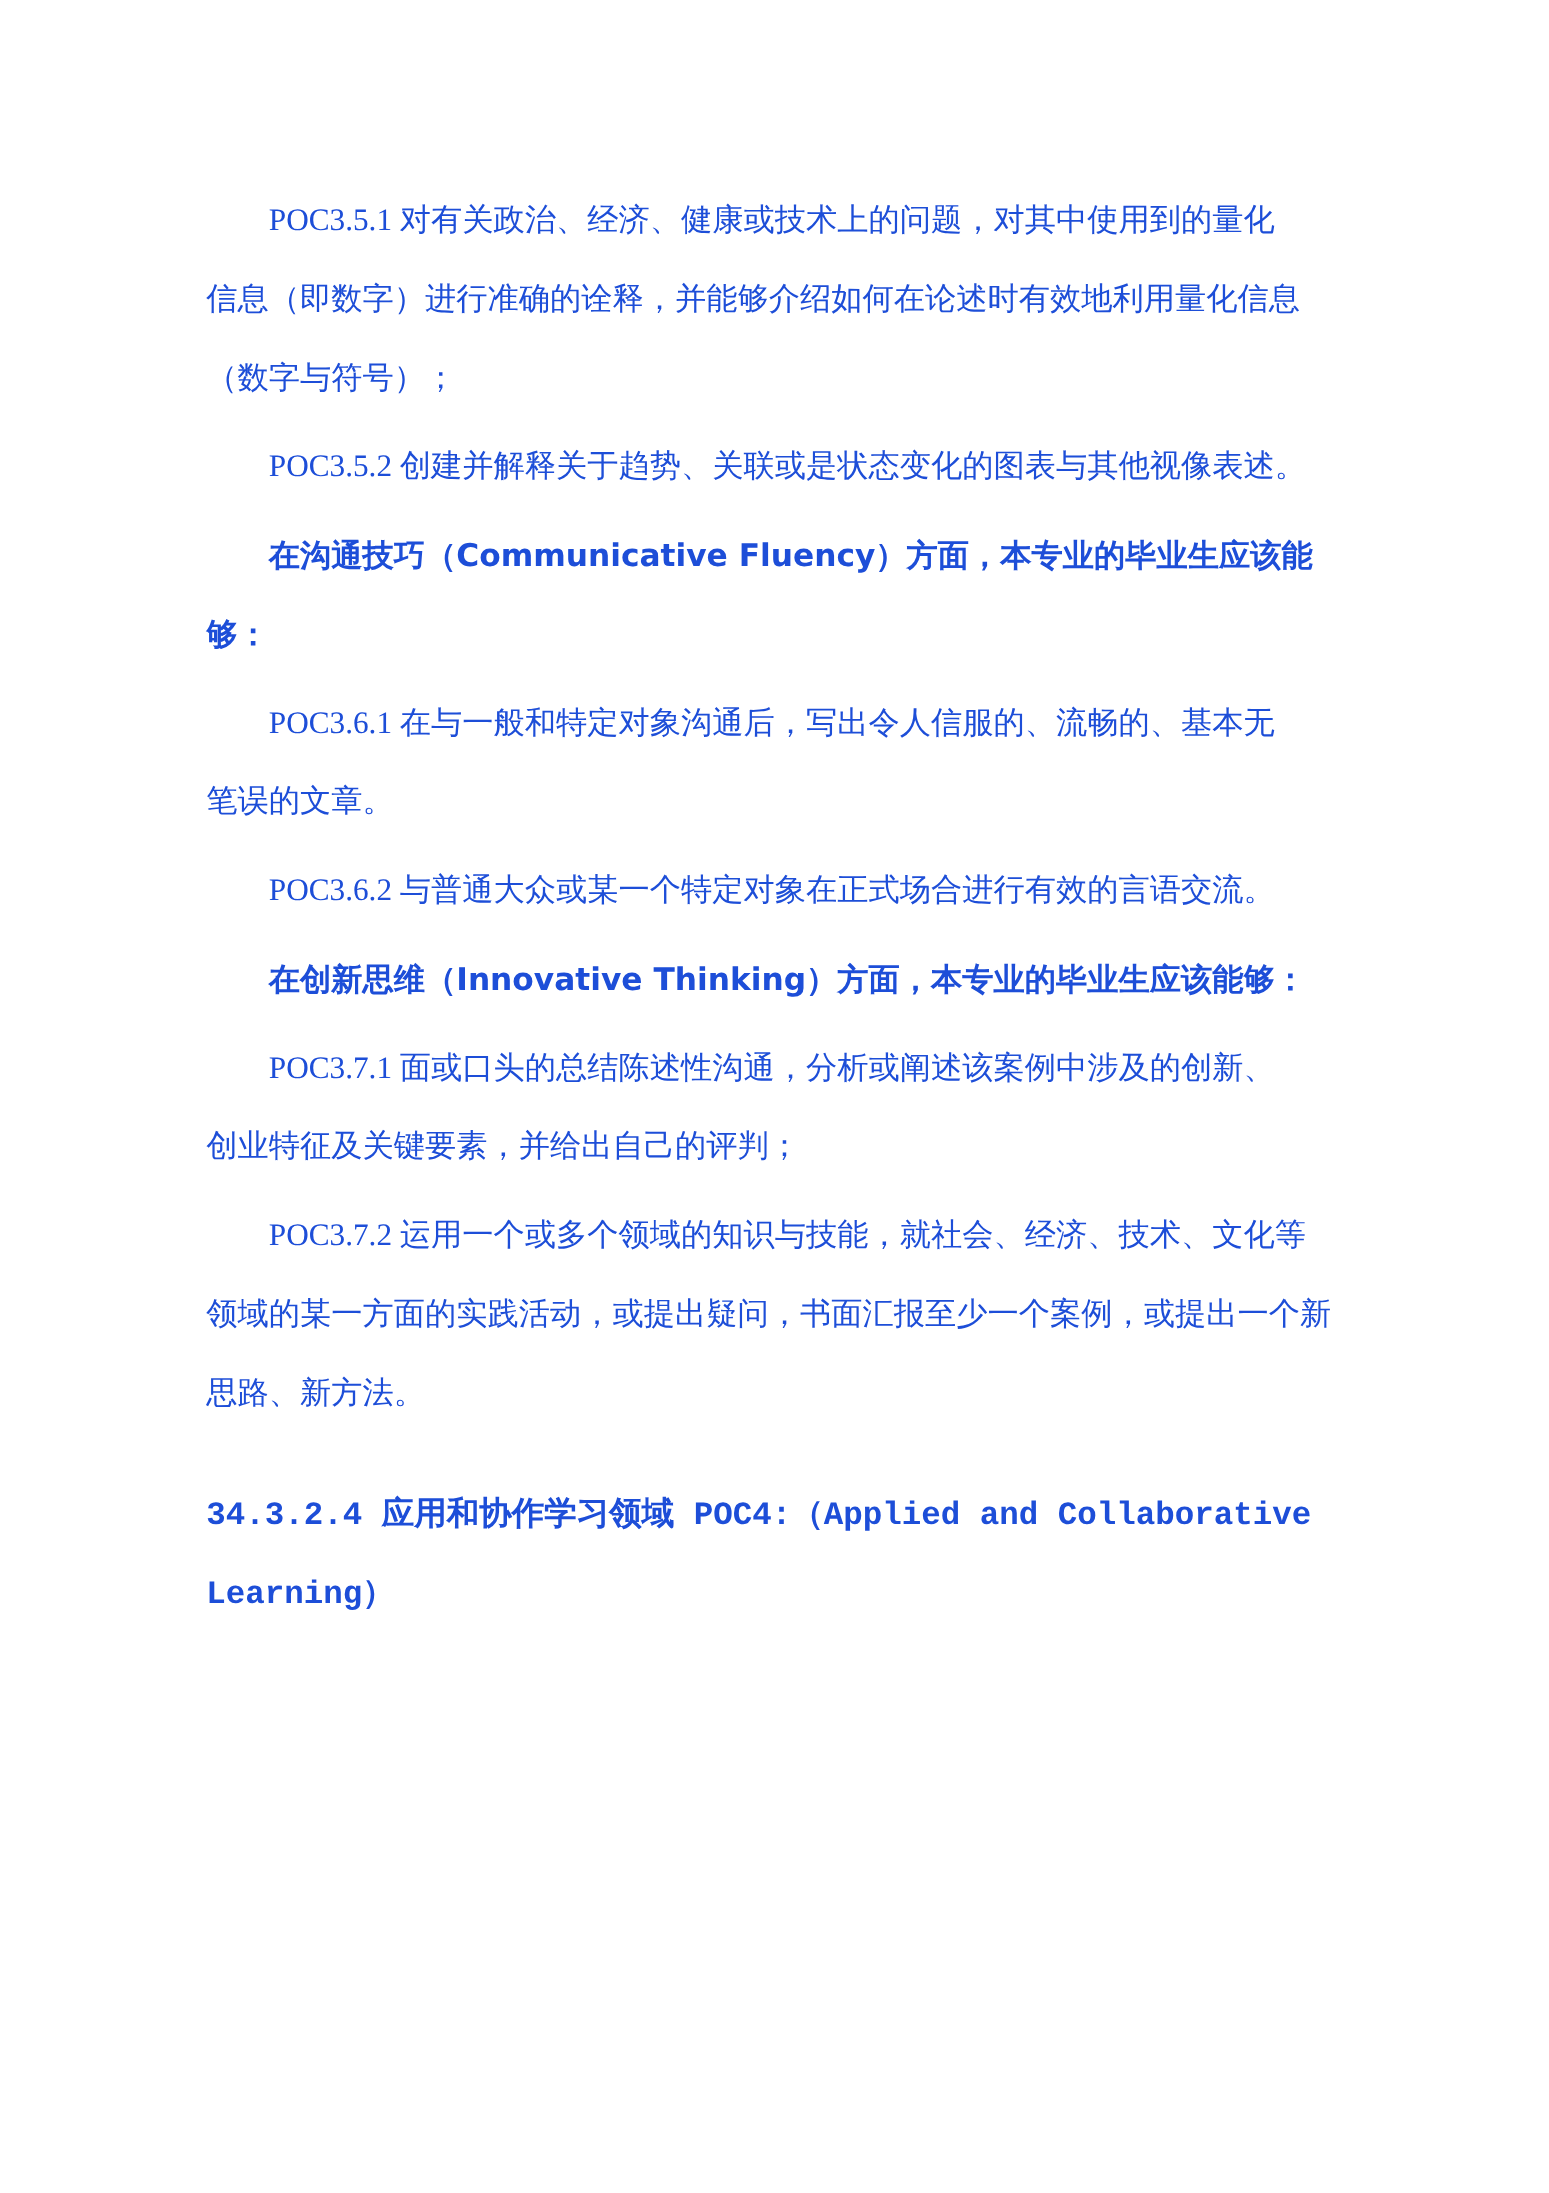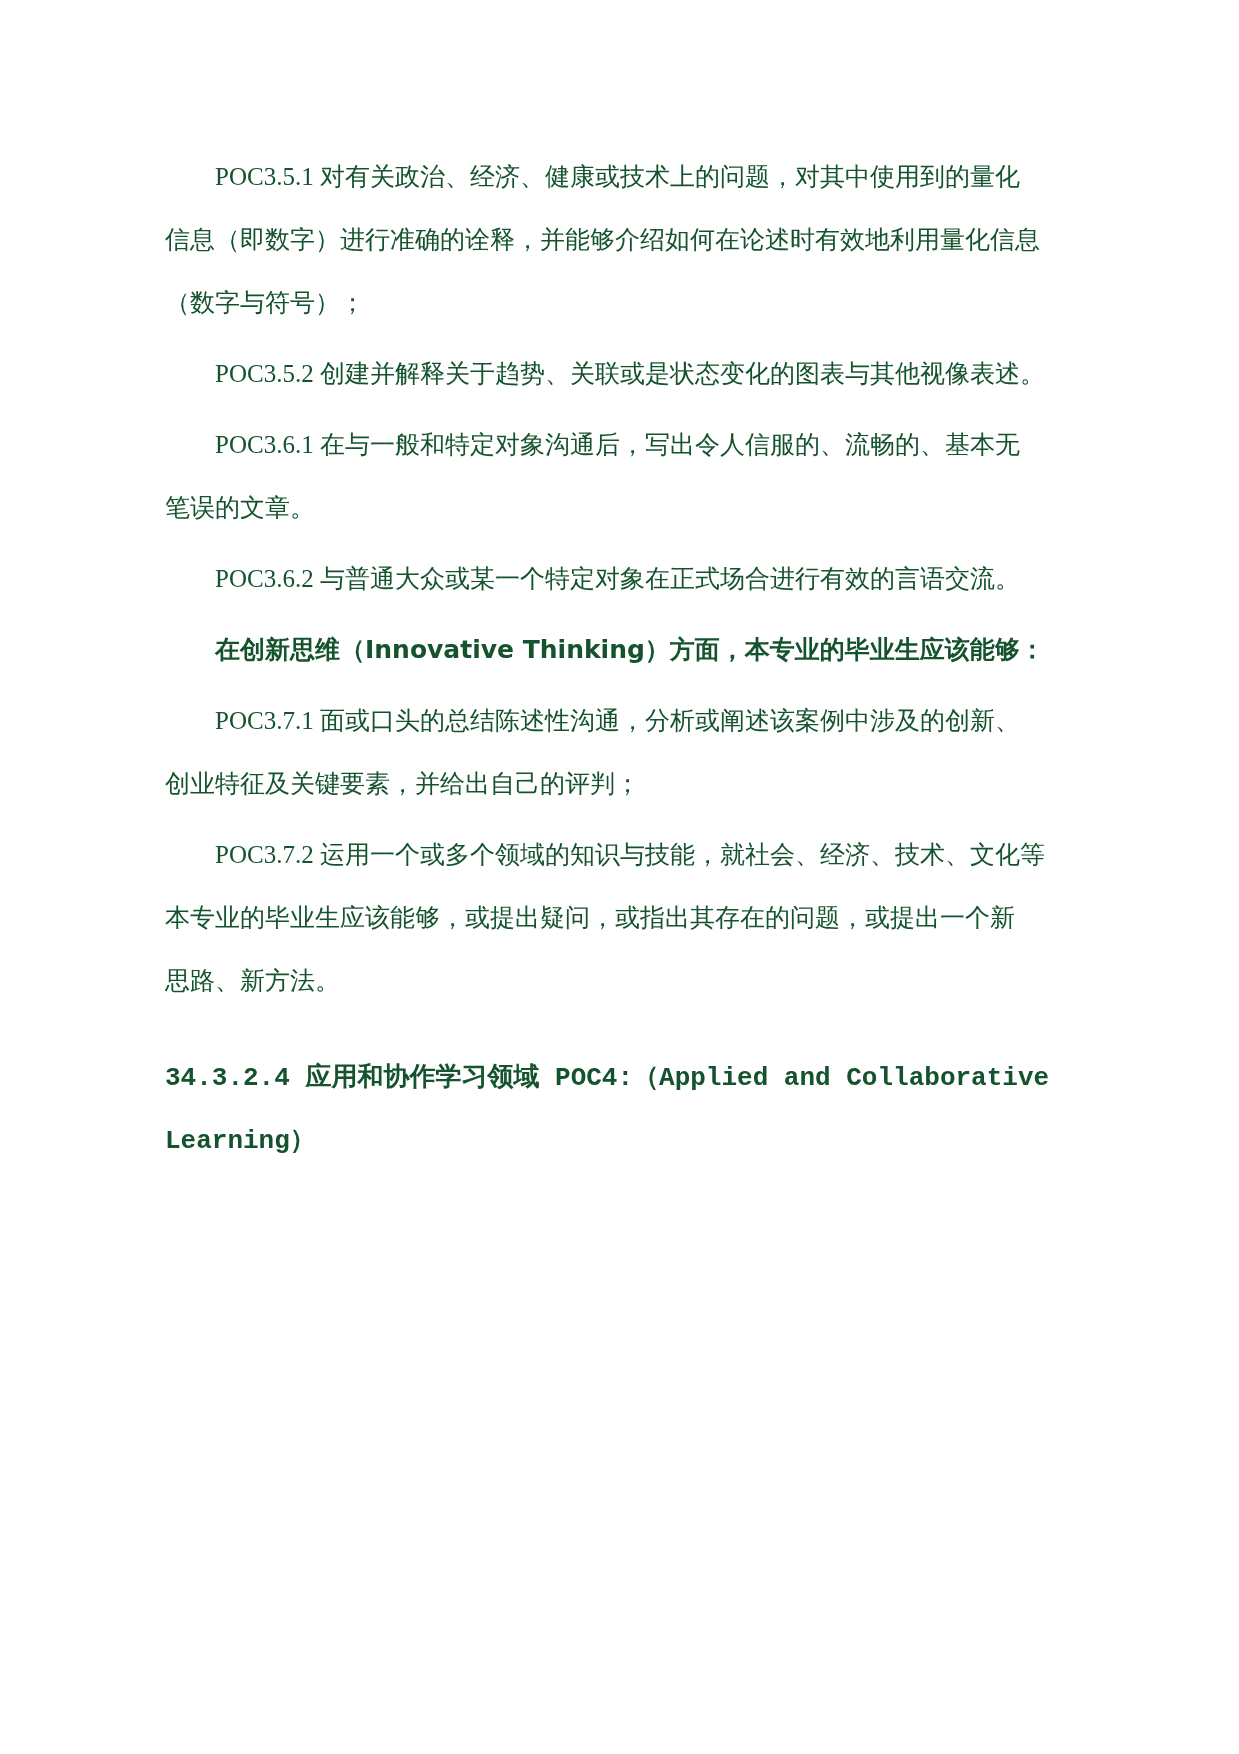--- a/index.html
+++ b/index.html
@@ -17,21 +17,21 @@
     width: 1239px;
     height: 1754px;
     padding: 145px 100px 0 165px;
     background: #ffffff;
   }
   .para {
     margin: 0 0 8px 0;
     width: 935px;
     font-size: 25px;
     line-height: 63px;
-    color: #14532d;
+    color: #1d4ed8;
     white-space: pre-line;
     text-indent: 50px;
     font-family: "Liberation Serif", "DejaVu Serif", serif;
     font-weight: normal;
   }
   .para.subheading,
   .para.subheading_tight {
     font-weight: bold;
     font-family: "DejaVu Sans", "Liberation Sans", sans-serif;
   }
@@ -45,24 +45,25 @@
 </style>
 </head>
 <body>
 
 <main class="page">
   <section>
       <p class="para body">POC3.5.1 对有关政治、经济、健康或技术上的问题，对其中使用到的量化
 信息（即数字）进行准确的诠释，并能够介绍如何在论述时有效地利用量化信息
 （数字与符号）；</p>
       <p class="para body">POC3.5.2 创建并解释关于趋势、关联或是状态变化的图表与其他视像表述。</p>
+      <p class="para subheading">在沟通技巧（Communicative Fluency）方面，本专业的毕业生应该能够：</p>
       <p class="para body">POC3.6.1 在与一般和特定对象沟通后，写出令人信服的、流畅的、基本无
 笔误的文章。</p>
       <p class="para body">POC3.6.2 与普通大众或某一个特定对象在正式场合进行有效的言语交流。</p>
       <p class="para subheading">在创新思维（Innovative Thinking）方面，本专业的毕业生应该能够：</p>
       <p class="para body">POC3.7.1 面或口头的总结陈述性沟通，分析或阐述该案例中涉及的创新、
 创业特征及关键要素，并给出自己的评判；</p>
       <p class="para body">POC3.7.2 运用一个或多个领域的知识与技能，就社会、经济、技术、文化等
-本专业的毕业生应该能够，或提出疑问，或指出其存在的问题，或提出一个新
+领域的某一方面的实践活动，或提出疑问，书面汇报至少一个案例，或提出一个新
 思路、新方法。</p>
       <p class="para heading">34.3.2.4 应用和协作学习领域 POC4:（Applied and Collaborative Learning）</p>
     </section>
 </main>
 
 </body></html>

